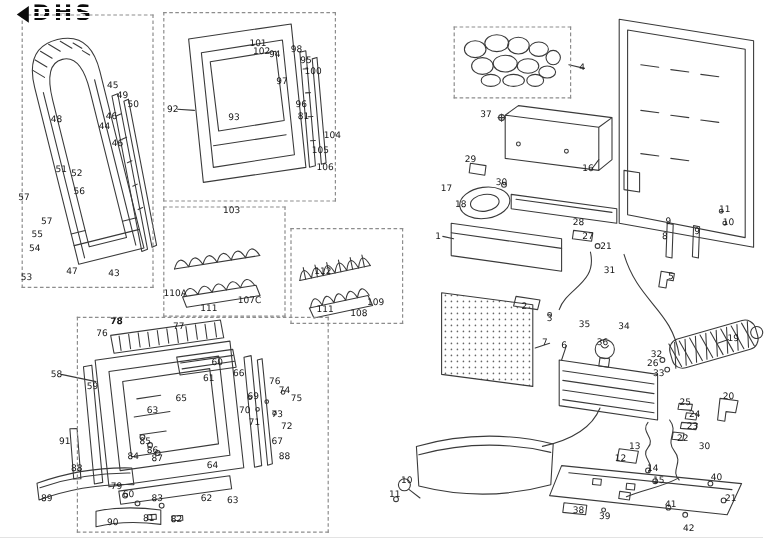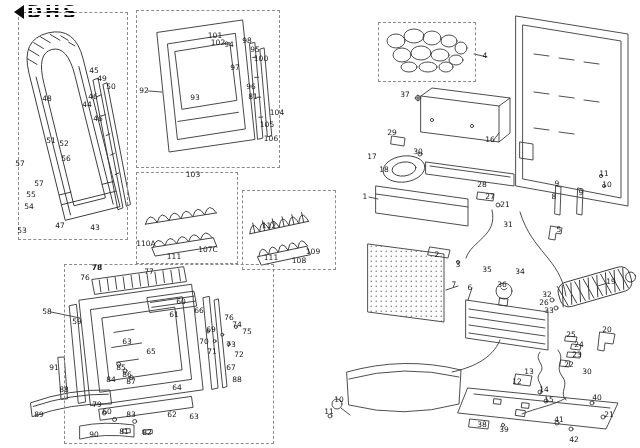--- a/index.html
+++ b/index.html
@@ -329,21 +329,21 @@
       <span class="part-label" style="left: 339px; top: 400px;">10</span>
       <span class="part-label" style="left: 329px; top: 412px;">11</span>
       <span class="part-label" style="left: 97px; top: 268px; font-weight: bold;">78</span>
       <span class="part-label" style="left: 85px; top: 278px;">76</span>
       <span class="part-label" style="left: 149px; top: 272px;">77</span>
       <span class="part-label" style="left: 181px; top: 302px;">60</span>
       <span class="part-label" style="left: 174px; top: 315px;">61</span>
       <span class="part-label" style="left: 47px; top: 312px;">58</span>
       <span class="part-label" style="left: 77px; top: 322px;">59</span>
       <span class="part-label" style="left: 127px; top: 342px;">63</span>
-      <span class="part-label" style="left: 151px; top: 352px;">65</span>
+      <span class="part-label" style="left: 151px; top: 332px;">65</span>
       <span class="part-label" style="left: 229px; top: 318px;">76</span>
       <span class="part-label" style="left: 237px; top: 325px;">74</span>
       <span class="part-label" style="left: 247px; top: 332px;">75</span>
       <span class="part-label" style="left: 199px; top: 311px;">66</span>
       <span class="part-label" style="left: 211px; top: 330px;">69</span>
       <span class="part-label" style="left: 204px; top: 342px;">70</span>
       <span class="part-label" style="left: 212px; top: 352px;">71</span>
       <span class="part-label" style="left: 231px; top: 345px;">73</span>
       <span class="part-label" style="left: 239px; top: 355px;">72</span>
       <span class="part-label" style="left: 121px; top: 368px;">85</span>

